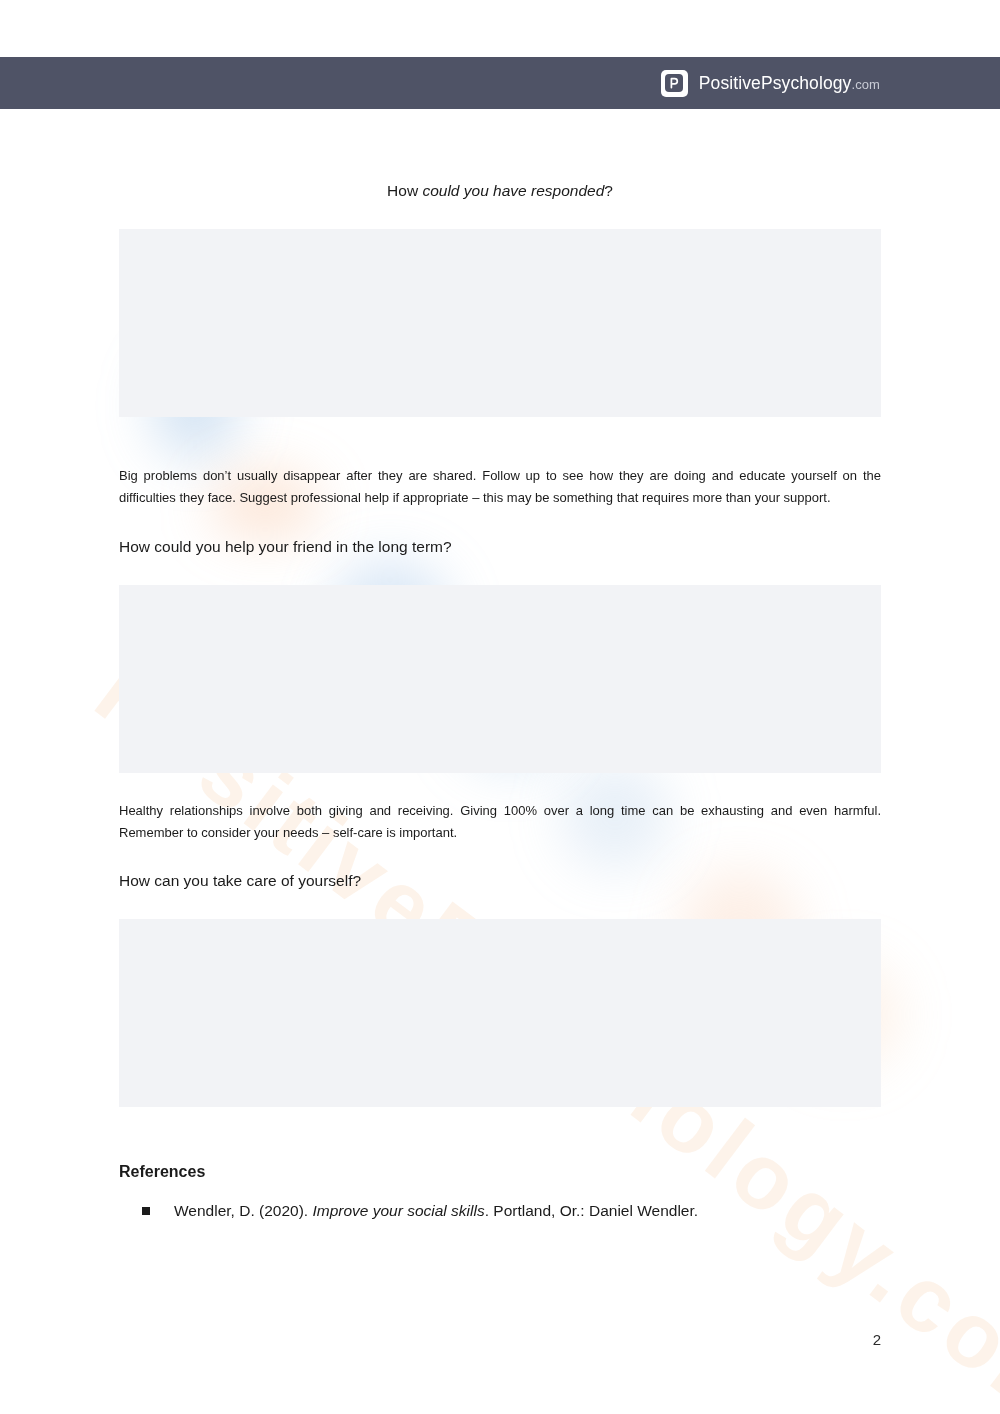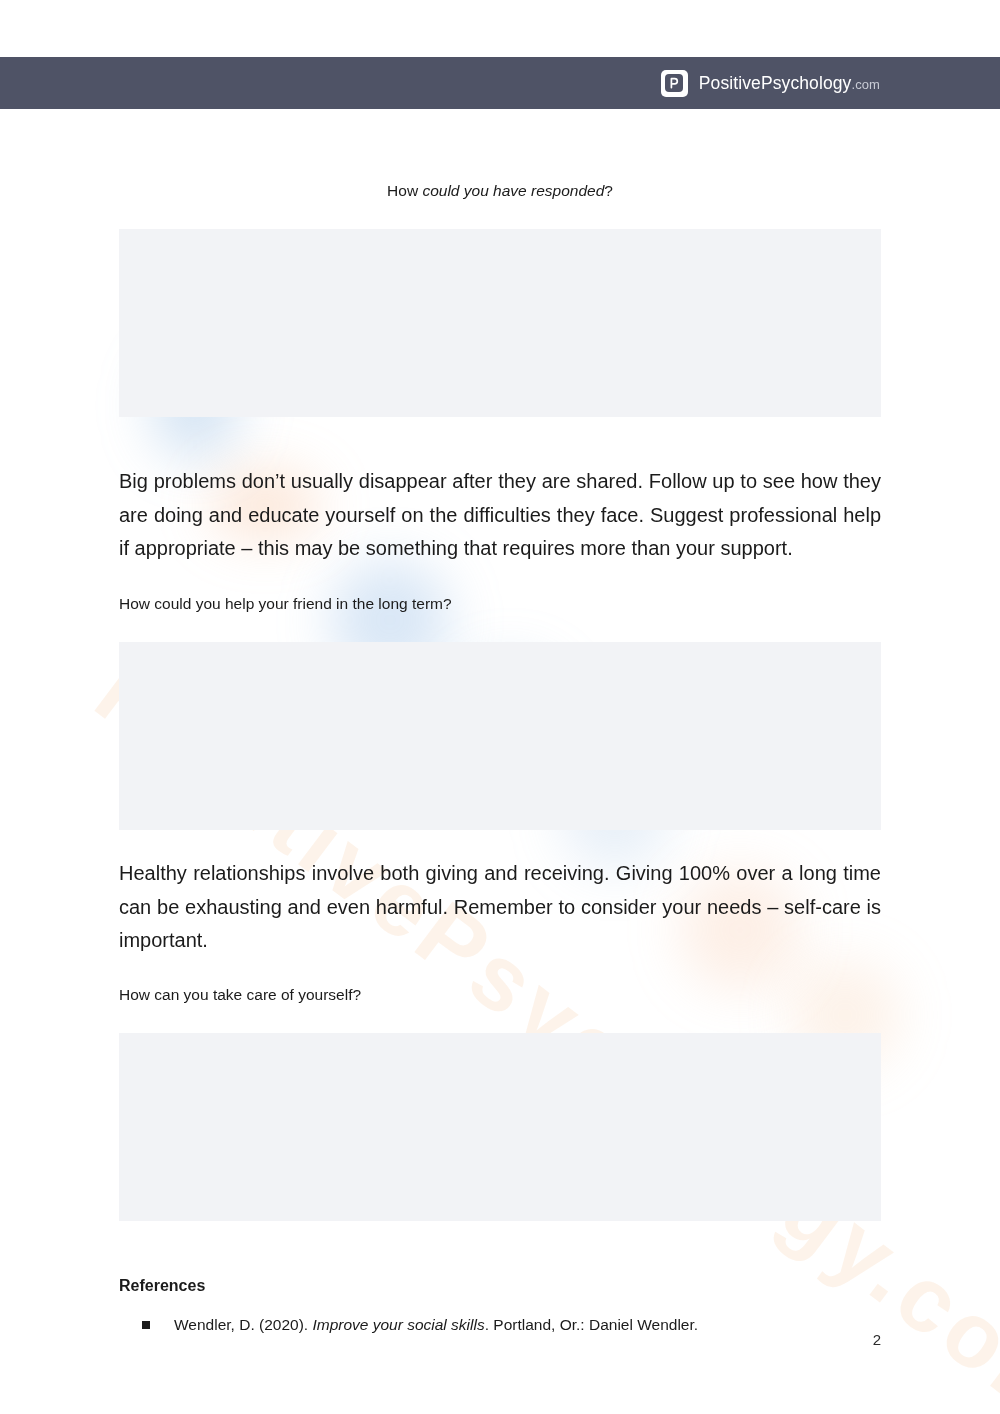--- a/index.html
+++ b/index.html
@@ -79,21 +79,21 @@
     color: #1b1b1b;
   }
   .q-line em { font-style: italic; }
 
   .answer-box {
     background: #f2f3f6;
     width: 762px;
   }
 
   .para {
-    font-size: 20px;
+    font-size: 13px;
     line-height: 1.68;
     color: #1b1b1b;
     text-align: justify;
   }
 
   .ref-title {
     font-size: 16px;
     font-weight: bold;
     color: #1b1b1b;
   }

